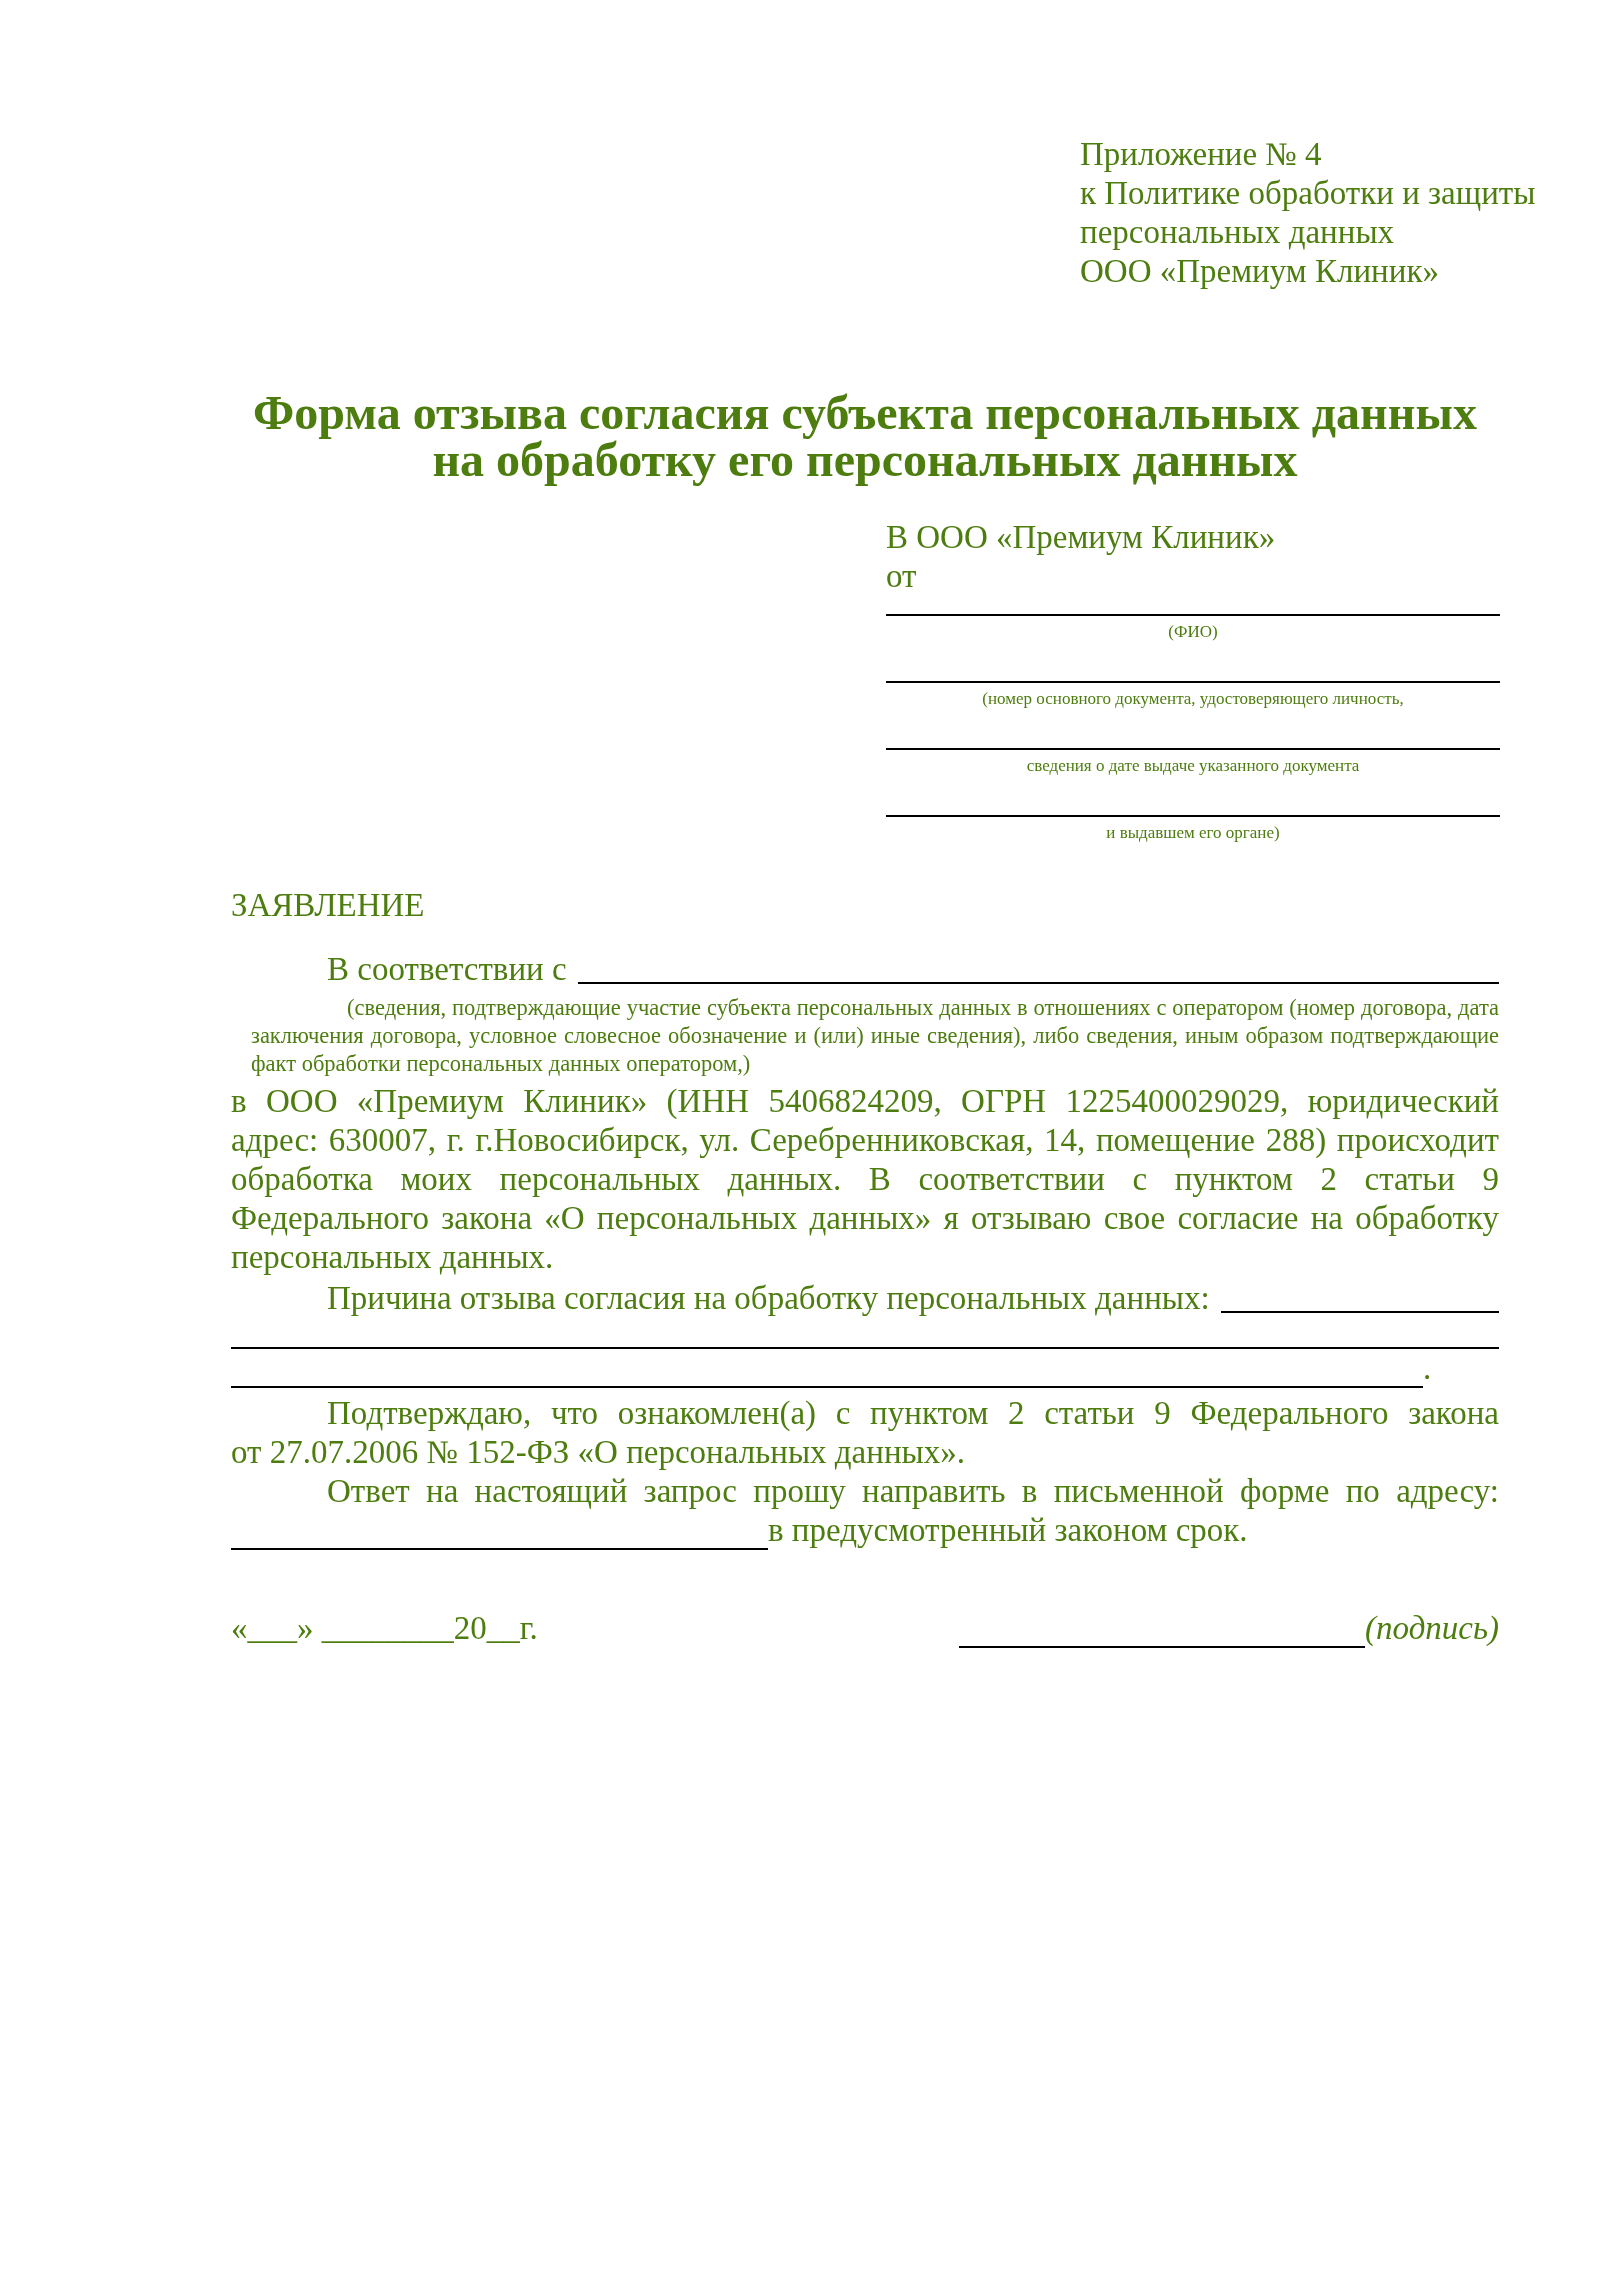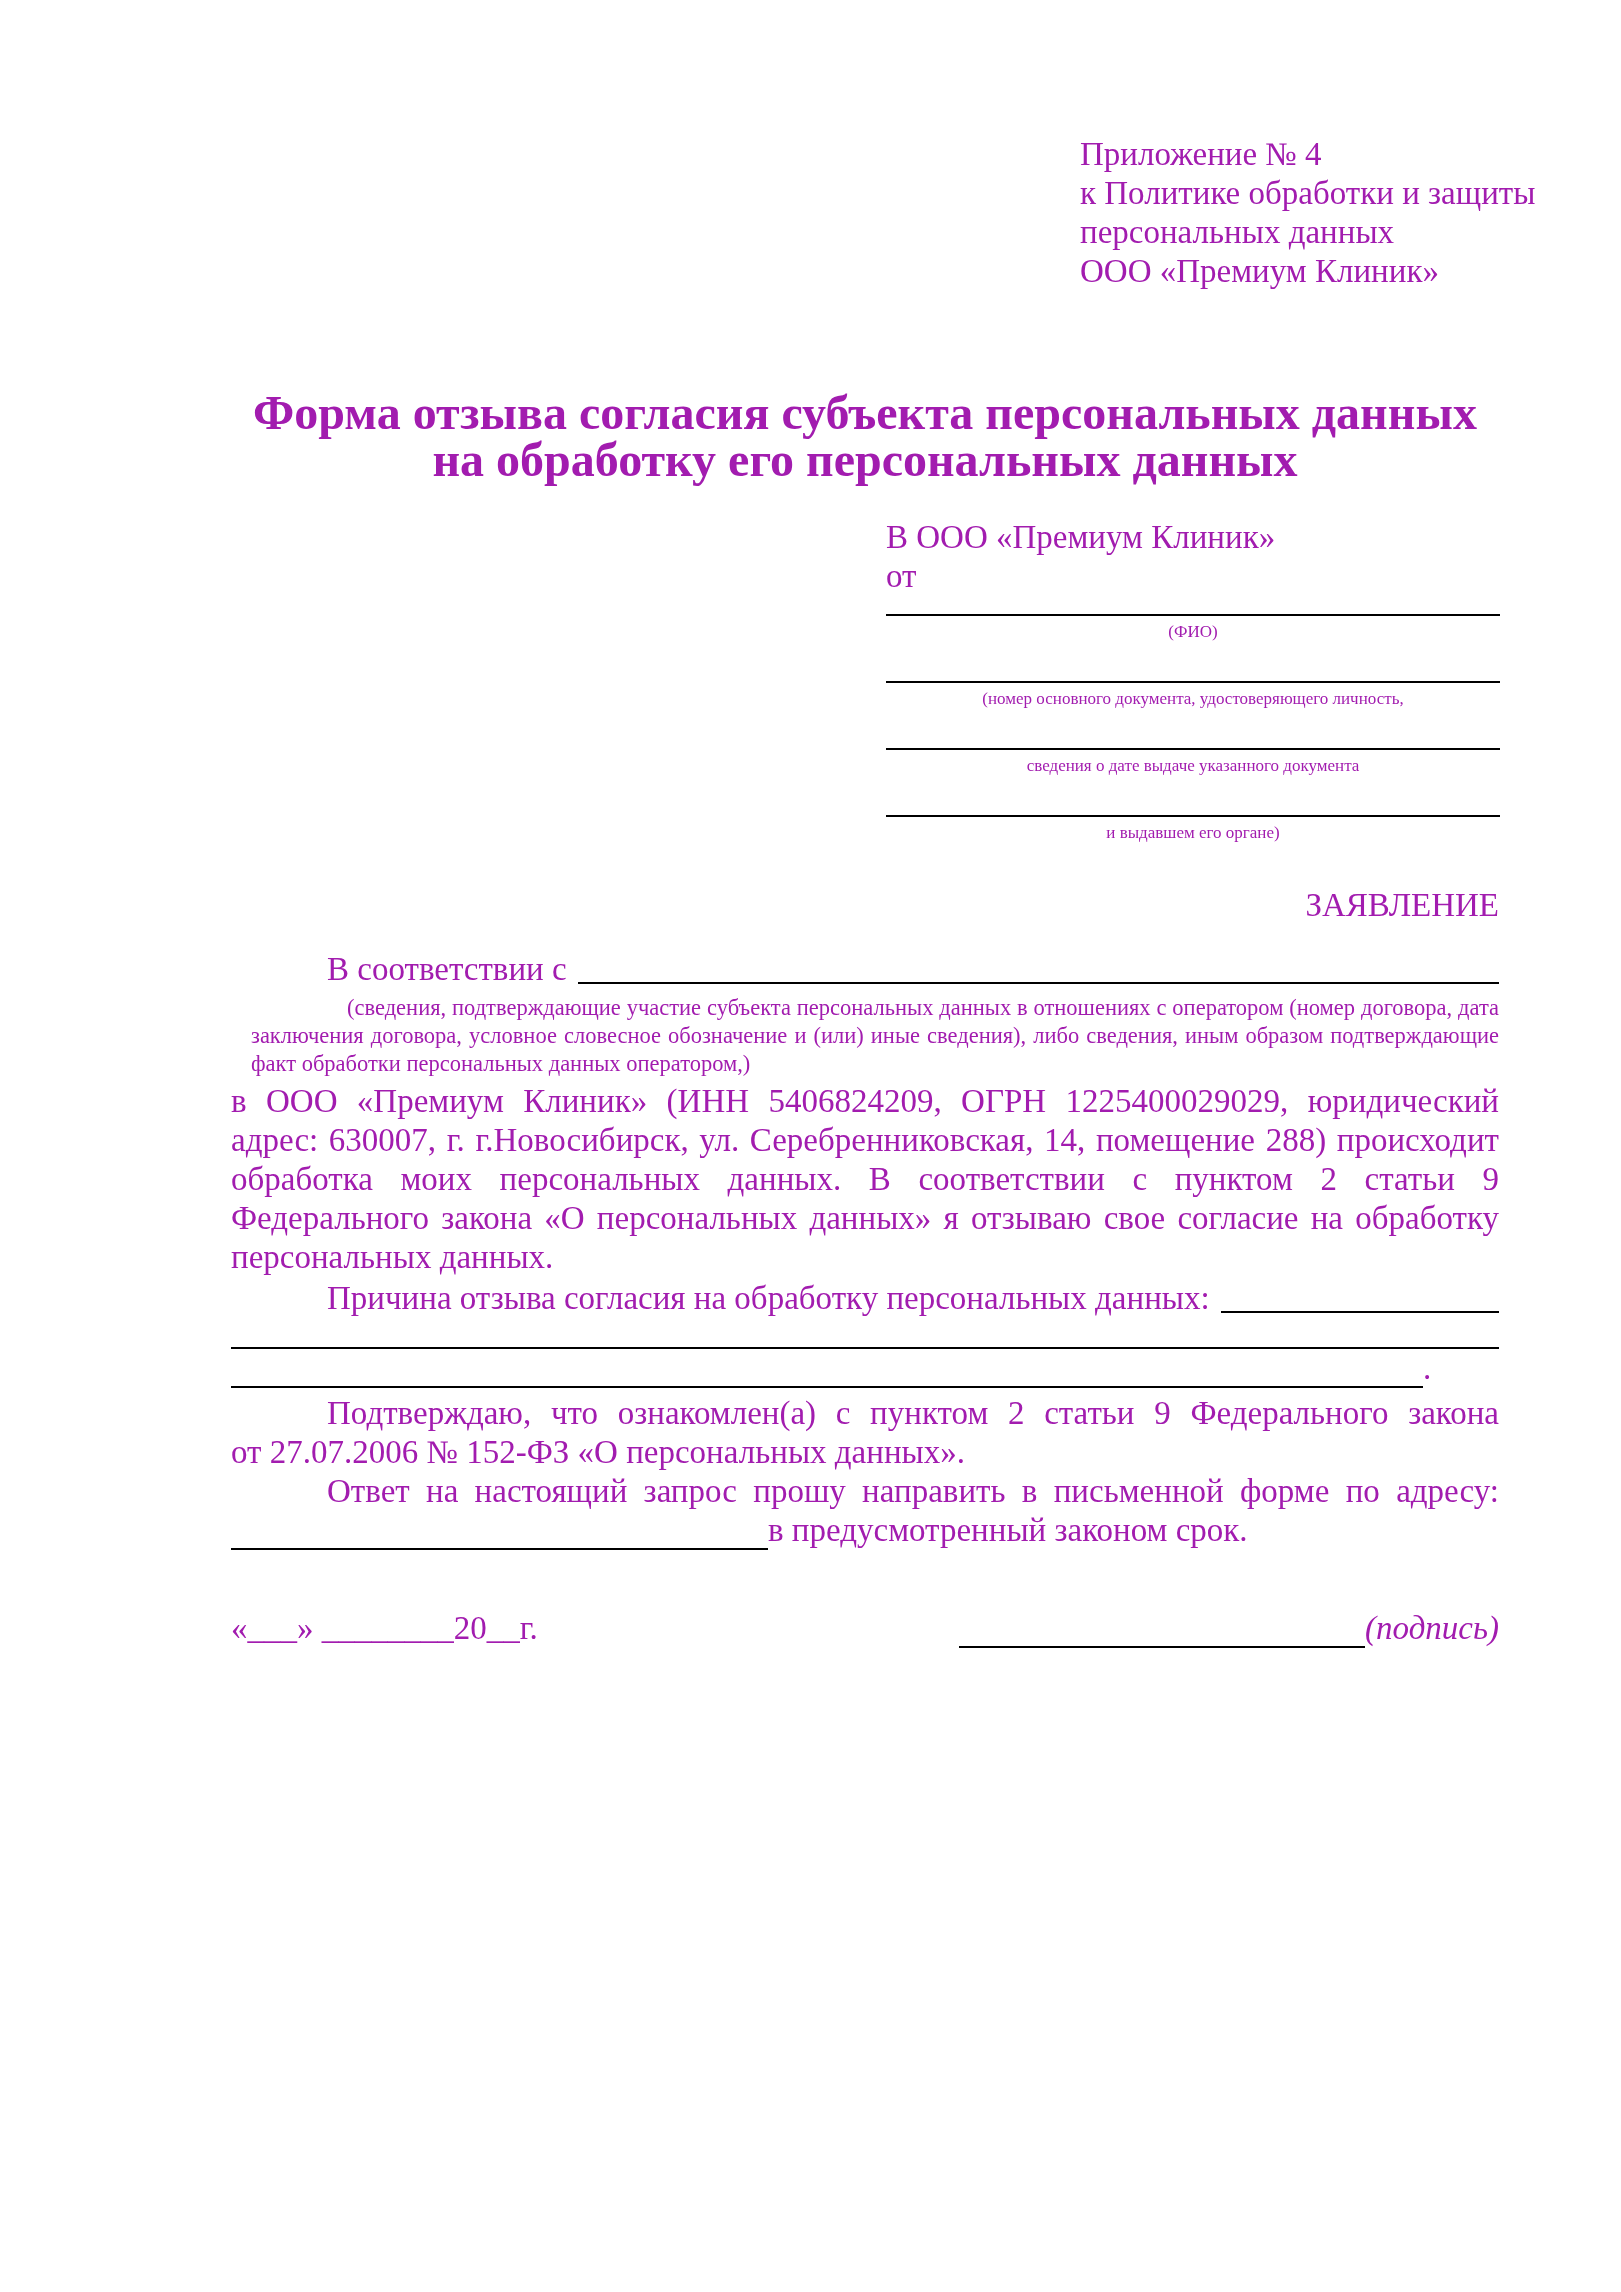--- a/index.html
+++ b/index.html
@@ -6,21 +6,21 @@
   html, body {
     margin: 0;
     padding: 0;
     background: #ffffff;
   }
   .page {
     position: relative;
     width: 1621px;
     height: 2217px;
     background: #ffffff;
-    color: #a21caf;
+    color: #4d7c0f;
     font-family: "Liberation Serif", "DejaVu Serif", serif;
     font-size: 33px;
     overflow: hidden;
   }
   .content {
     position: absolute;
     left: 231px;
     top: 135px;
     width: 1268px;
   }
@@ -52,21 +52,21 @@
   .field .rule.tall { height: 35px; }
   .field .cap {
     font-size: 17px;
     line-height: 29px;
     text-align: center;
     padding-top: 1px;
   }
   
   .heading {
     margin-top: 39px;
-    text-align: right;
+    text-align: left;
     line-height: 39px;
   }
   .flex-row {
     display: flex;
     align-items: flex-end;
     line-height: 39px;
   }
   .indent { padding-left: 96px; white-space: nowrap; }
   .fill {
     flex: 1;

